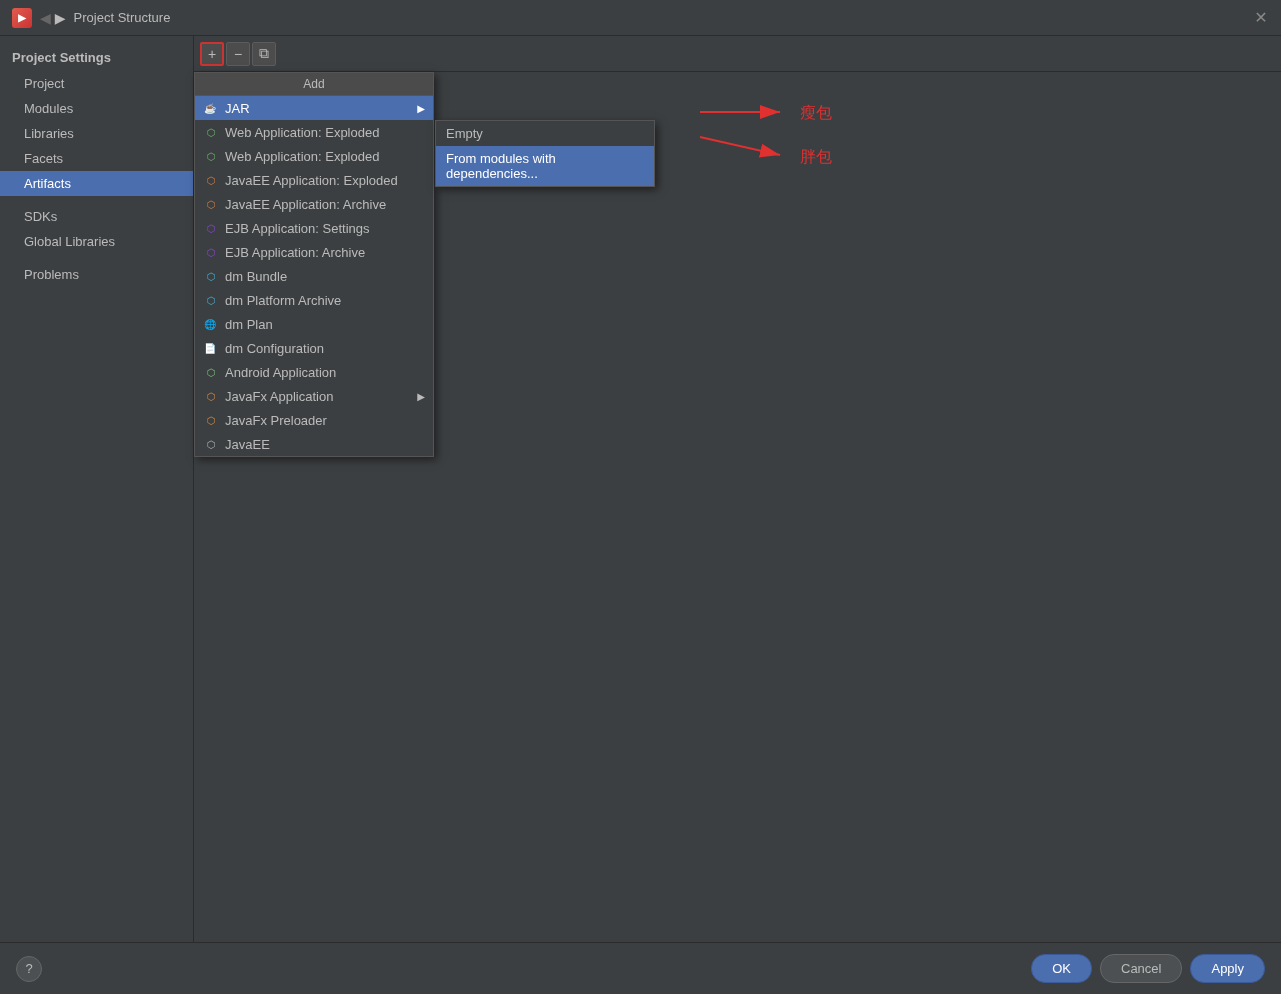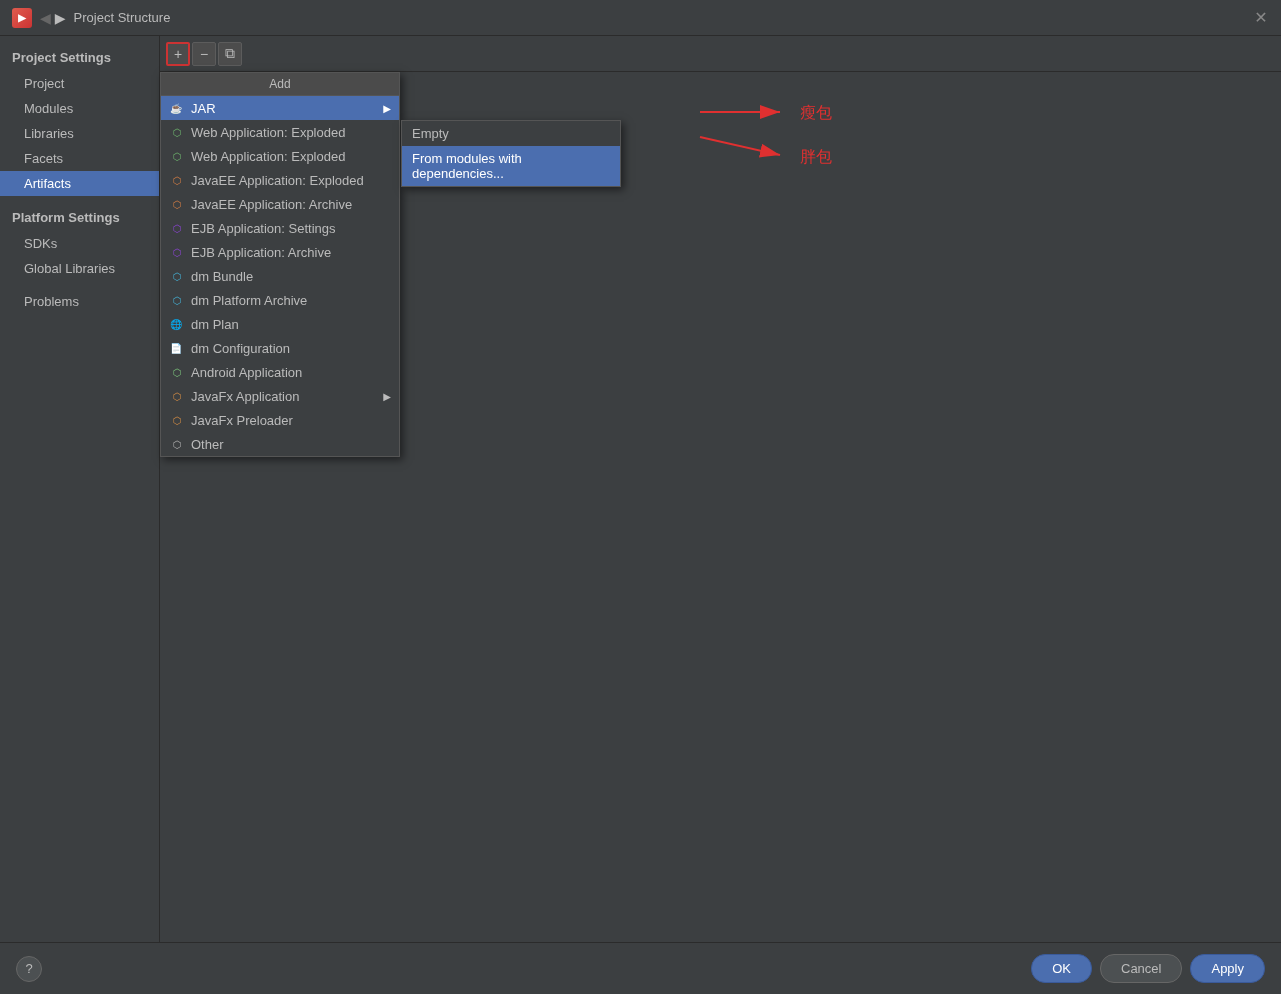--- a/index.html
+++ b/index.html
@@ -70,21 +70,21 @@
 
     
     .main-content {
       display: flex;
       flex: 1;
       overflow: hidden;
     }
 
     
     .sidebar {
-      width: 160px;
+      width: 194px;
       background: #3c3f41;
       border-right: 1px solid #2b2b2b;
       display: flex;
       flex-direction: column;
       padding-top: 8px;
       flex-shrink: 0;
     }
     .sidebar-section-label {
       color: #bbbbbb;
       font-weight: bold;
@@ -319,21 +319,20 @@
   <div class="main-content">
 
     <div class="sidebar">
       <div class="sidebar-section-label">Project Settings</div>
       <div class="sidebar-item">Project</div>
       <div class="sidebar-item">Modules</div>
       <div class="sidebar-item">Libraries</div>
       <div class="sidebar-item">Facets</div>
       <div class="sidebar-item active">Artifacts</div>
       <div class="sidebar-section-spacer"></div>
-      <div class="sidebar-section-label">Platform Settings</div>
       <div class="sidebar-item">SDKs</div>
       <div class="sidebar-item">Global Libraries</div>
       <div class="sidebar-section-spacer"></div>
       <div class="sidebar-item">Problems</div>
     </div>
 
     <div class="content-panel">
 
       <div class="toolbar">
         <div class="toolbar-btn add-btn">+</div>
@@ -402,21 +401,21 @@
             <span class="item-icon icon-javafx">⬡</span>
             <span>JavaFx Application</span>
             <span class="arrow">▶</span>
           </div>
           <div class="dropdown-item">
             <span class="item-icon icon-javafx">⬡</span>
             <span>JavaFx Preloader</span>
           </div>
           <div class="dropdown-item">
             <span class="item-icon icon-other">⬡</span>
-            <span>Other</span>
+            <span>JavaEE</span>
           </div>
         </div>
       </div>
 
       <div style="flex:1; background:#3c3f41;"></div>
     </div>
   </div>
 
   <div class="bottom-bar">
     <div style="flex:1; display:flex; align-items:center;">

